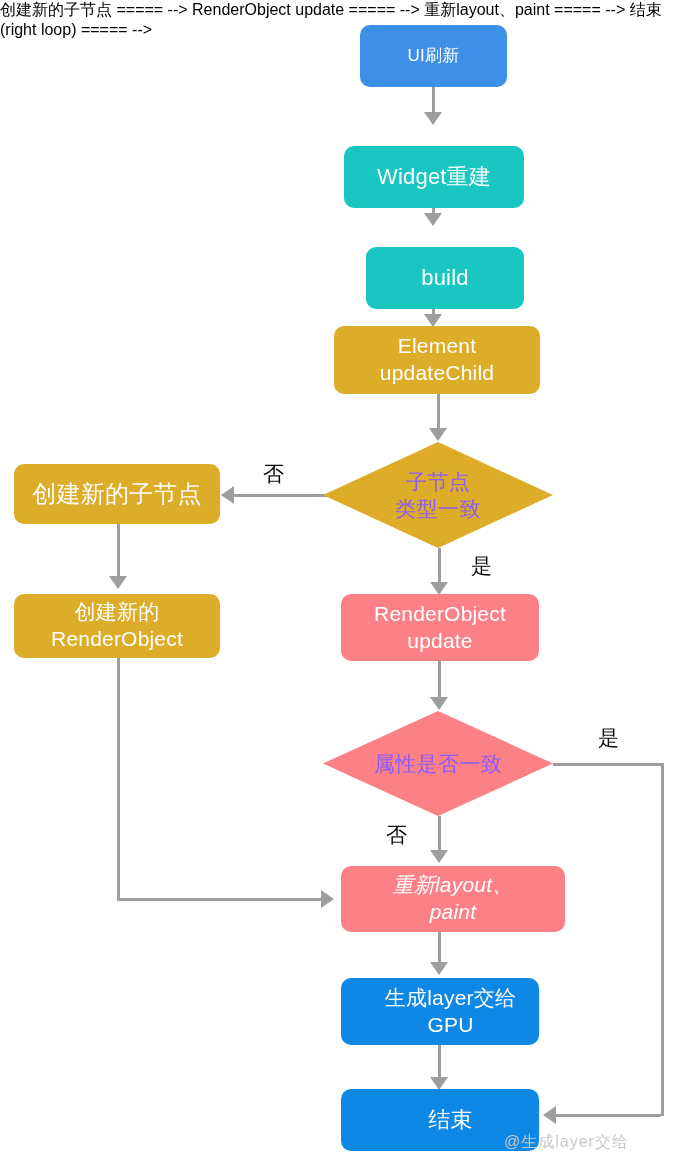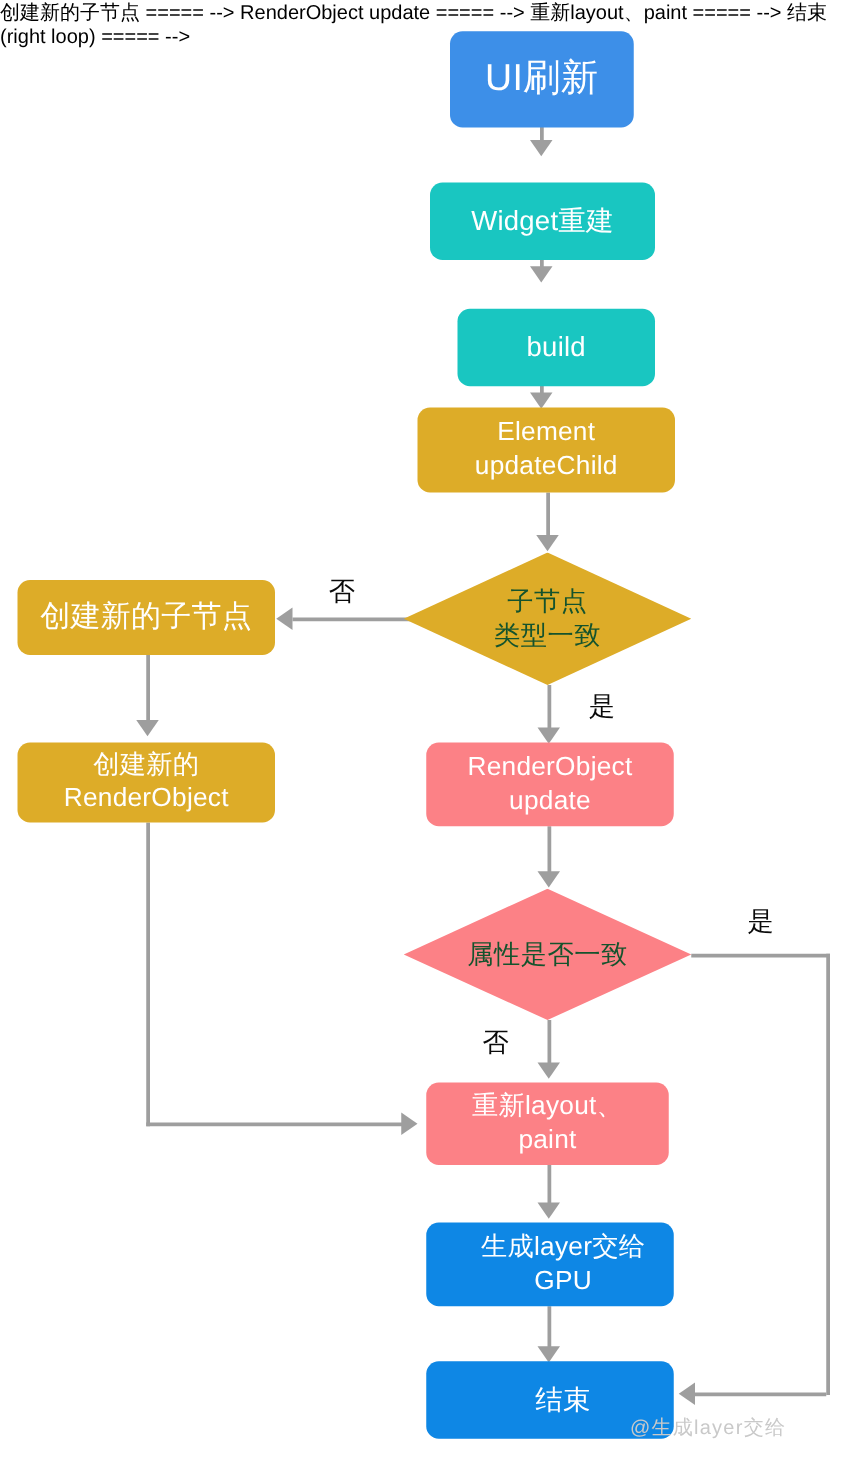--- a/index.html
+++ b/index.html
@@ -44,21 +44,21 @@
     position: absolute;
     inset: 0;
   }
   .diamond-label {
     position: absolute;
     inset: 0;
     display: flex;
     align-items: center;
     justify-content: center;
     text-align: center;
-    color: #14532d;
+    color: #8b5cf6;
     line-height: 1.3;
     white-space: pre-line;
     letter-spacing: 0.4px;
   }
 
   .edge {
     position: absolute;
     background: #9e9e9e;
   }
   .edge.v { width: 3px; }
@@ -158,21 +158,21 @@
   <div class="edge v" style="left:438px; top:932px; height:33px;"></div>
   <div class="arrow down" style="left:430px; top:962px;"></div>
 
   
   <div class="edge v" style="left:438px; top:1045px; height:35px;"></div>
   <div class="arrow down" style="left:430px; top:1077px;"></div>
 
 
   
 
-  <div class="node blue" style="left:360px; top:25px; width:147px; height:77px; font-size:30px;">
+  <div class="node blue" style="left:360px; top:25px; width:147px; height:62px; font-size:17px;">
     <span>UI刷新</span>
   </div>
 
   <div class="node teal" style="left:344px; top:126px; width:180px; height:62px; font-size:22px;">
     <span>Widget重建</span>
   </div>
 
   <div class="node teal" style="left:366px; top:227px; width:158px; height:62px; font-size:22px;">
     <span>build</span>
   </div>
@@ -206,21 +206,21 @@
   </div>
 
   
   <div class="diamond-wrap" style="left:323px; top:711px; width:230px; height:105px;">
     <svg class="diamond-shape" viewBox="0 0 230 105" preserveAspectRatio="none">
       <polygon points="115,0 230,52.5 115,105 0,52.5" fill="#fc8186"></polygon>
     </svg>
     <div class="diamond-label" style="font-size:21px;">属性是否一致</div>
   </div>
 
-  <div class="node salmon" style="left:341px; top:866px; width:194px; height:66px; font-size:21px;">
+  <div class="node salmon" style="left:341px; top:866px; width:224px; height:66px; font-size:21px;font-style:italic;">
     <span>重新layout、
 paint</span>
   </div>
 
   <div class="node brightblue" style="left:341px; top:978px; width:198px; height:67px; font-size:21px;">
     <span>生成layer交给
 GPU</span>
   </div>
 
   <div class="node brightblue" style="left:341px; top:1089px; width:198px; height:62px; font-size:22px;">

